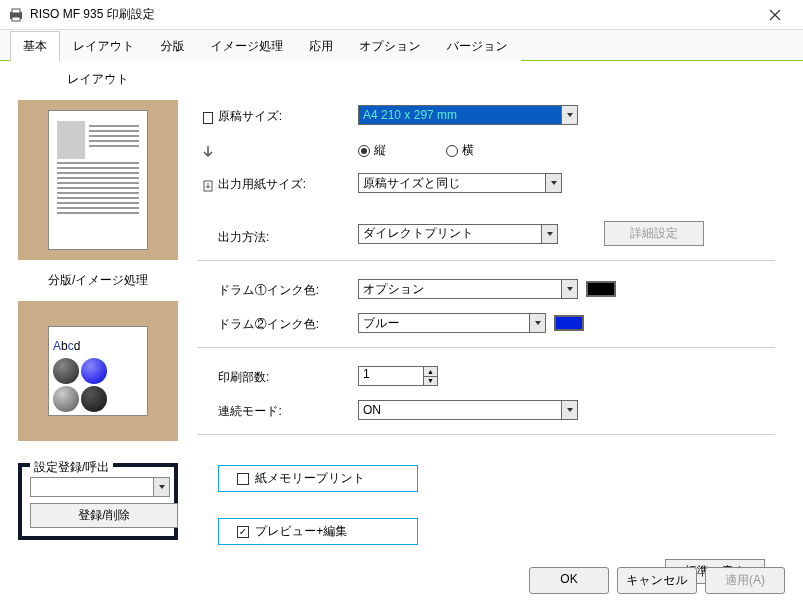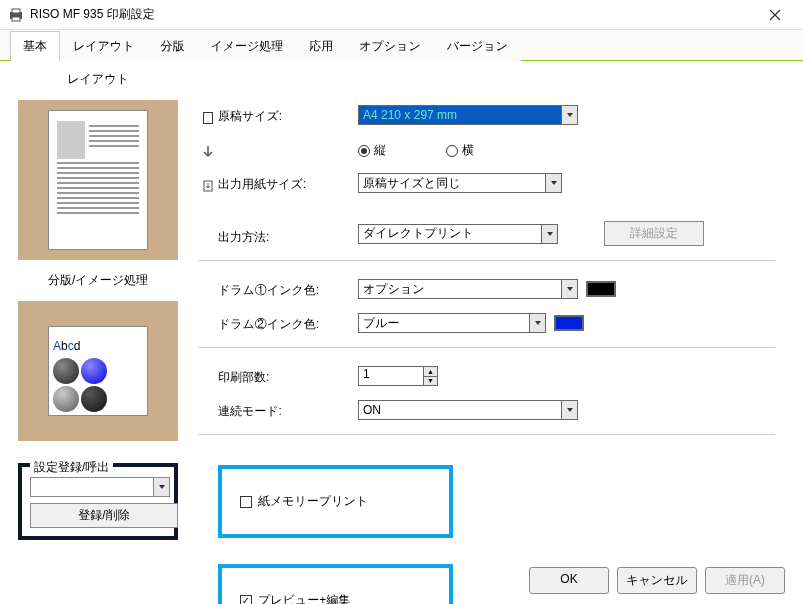--- a/index.html
+++ b/index.html
@@ -51,21 +51,21 @@
 .radio { display: flex; align-items: center; gap: 4px; }
 .radio-circle { width: 12px; height: 12px; border: 1px solid #333; border-radius: 50%; display: flex; align-items: center; justify-content: center; }
 .radio-dot { width: 6px; height: 6px; background: #333; border-radius: 50%; }
 .colorchip { width: 30px; height: 16px; border: 2px solid #666; }
 .hr { height: 1px; background: #ccc; margin: 4px 10px 4px 0; }
 .spinner { width: 80px; height: 20px; border: 1px solid #666; display: flex; background: #fff; }
 .spinner-text { flex: 1; padding: 0 4px; }
 .spinner-btns { width: 14px; display: flex; flex-direction: column; }
 .spinner-up, .spinner-down { flex: 1; border-left: 1px solid #666; background: #e8e8e8; font-size: 7px; display: flex; align-items: center; justify-content: center; }
 .spinner-down { border-top: 1px solid #666; }
-.groupbox { border: 4px solid #0ea5e9; padding: 24px 18px; width: 235px; }
+.groupbox { border: 1px solid #0ea5e9; padding: 4px 18px; width: 200px; }
 .chk { display: flex; align-items: center; gap: 6px; }
 .chk-box { width: 12px; height: 12px; border: 1px solid #333; background: #fff; display: flex; align-items: center; justify-content: center; font-size: 10px; line-height: 1; }
 .bottom-actions { display: flex; justify-content: flex-end; padding-right: 20px; }
 .dialog-buttons { position: absolute; bottom: 10px; right: 18px; display: flex; gap: 8px; }
 .dialog-buttons .btn { width: 80px; padding: 4px 0; border-radius: 3px; }
 .btn.disabled { color: #999; }
 .arrow svg { width: 8px; height: 8px; }
 .detail-btn { width: 100px; }
 .row-icon svg { width: 14px; height: 14px; }
 </style>

